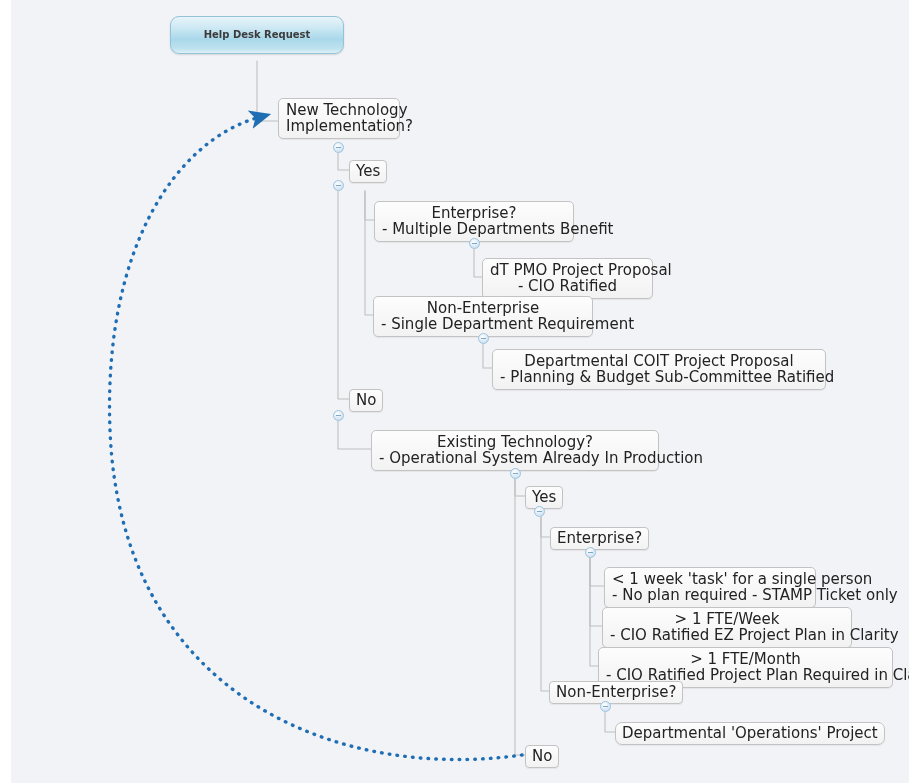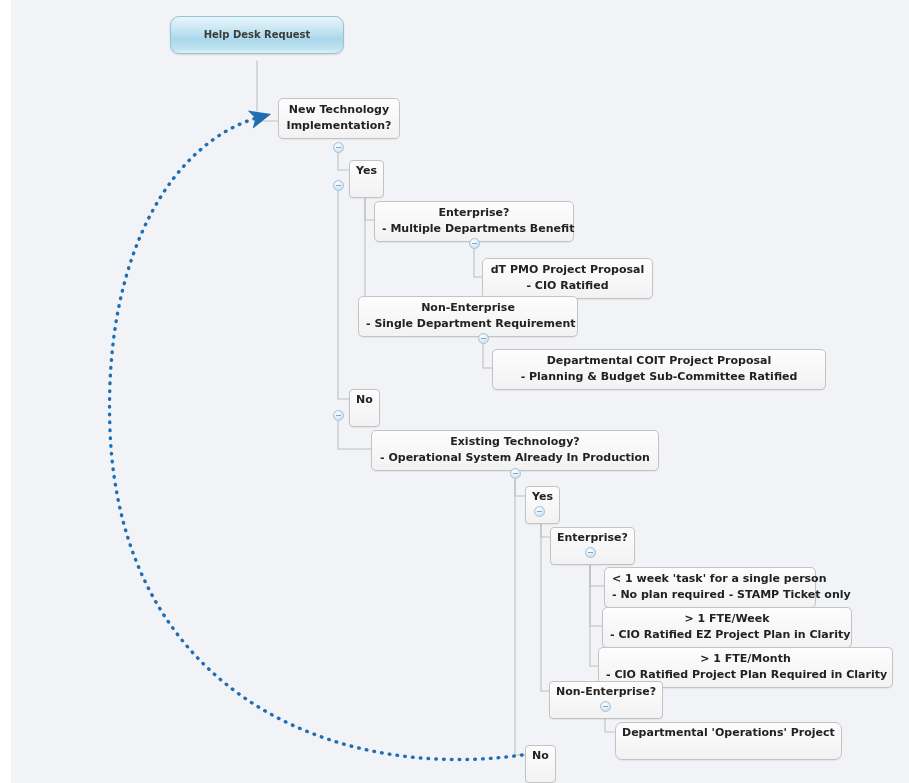--- a/index.html
+++ b/index.html
@@ -37,42 +37,41 @@
     pointer-events: none;
   }
   .node {
     position: absolute;
     z-index: 3;
     box-sizing: border-box;
     background: linear-gradient(to bottom, #fdfdfd 0%, #f7f7f7 55%, #f2f2f2 100%);
     border: 1px solid #c3c3c3;
     border-radius: 5px;
     color: #222222;
-    font-size: 11px;
+    font-size: 15px;
     line-height: 16px;
     text-align: center;
     padding: 3px 7px 4px 7px;
     white-space: pre;
     box-shadow: 0 1px 1px rgba(0,0,0,0.06);
-    font-weight: bold;
   }
   .node.root {
     background: linear-gradient(to bottom,
        #e8f4fa 0%, #cfe9f4 28%, #a9d8ea 62%, #bfe2ef 88%, #dff0f8 100%);
     border: 1px solid #93c3d6;
     border-radius: 9px;
     font-weight: bold;
     font-size: 10px;
     color: #3b3b3b;
     padding: 10px 14px;
     box-shadow: 0 1px 2px rgba(0,0,0,0.12);
   }
   .node.pill {
     border-radius: 4px;
-    padding: 2px 6px 18px 6px;
+    padding: 2px 6px 3px 6px;
   }
   .toggle {
     position: absolute;
     z-index: 4;
     width: 11px;
     height: 11px;
     border-radius: 50%;
     background: radial-gradient(circle at 40% 32%, #ffffff 0%, #dceaf6 55%, #bcd8ec 100%);
     border: 1px solid #9ec3de;
     box-sizing: border-box;
@@ -134,21 +133,21 @@
     </div>
   <div id="node-layer">
       <div class="node root" style="left: 170px; top: 16px; width: 174px;">Help Desk Request</div>
       <div class="node" style="left: 278px; top: 98px; width: 122px;">New Technology
 Implementation?</div>
       <div class="node pill" style="left: 349px; top: 160px;">Yes</div>
       <div class="node" style="left: 374px; top: 201px; width: 200px;">Enterprise?
 - Multiple Departments Benefit</div>
       <div class="node" style="left: 482px; top: 258px; width: 171px;">dT PMO Project Proposal
 - CIO Ratified</div>
-      <div class="node" style="left: 358px; top: 296px; width: 220px;">Non-Enterprise
+      <div class="node" style="left: 373px; top: 296px; width: 220px;">Non-Enterprise
 - Single Department Requirement</div>
       <div class="node" style="left: 492px; top: 349px; width: 334px;">Departmental COIT Project Proposal
 - Planning &amp; Budget Sub-Committee Ratified</div>
       <div class="node pill" style="left: 349px; top: 389px;">No</div>
       <div class="node" style="left: 371px; top: 430px; width: 288px;">Existing Technology?
 - Operational System Already In Production</div>
       <div class="node pill" style="left: 525px; top: 486px;">Yes</div>
       <div class="node pill" style="left: 550px; top: 527px;">Enterprise?</div>
       <div class="node" style="left: 604px; top: 567px; width: 212px;">&lt; 1 week 'task' for a single person
 - No plan required - STAMP Ticket only</div>

